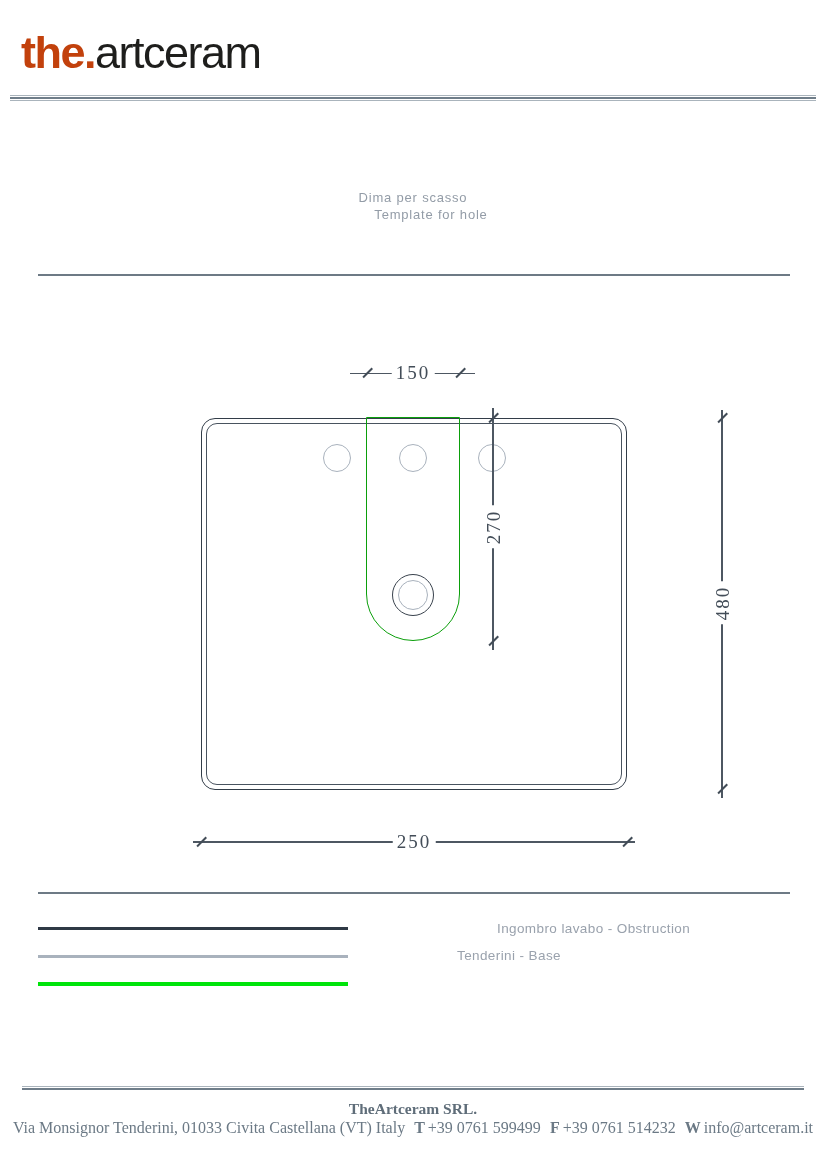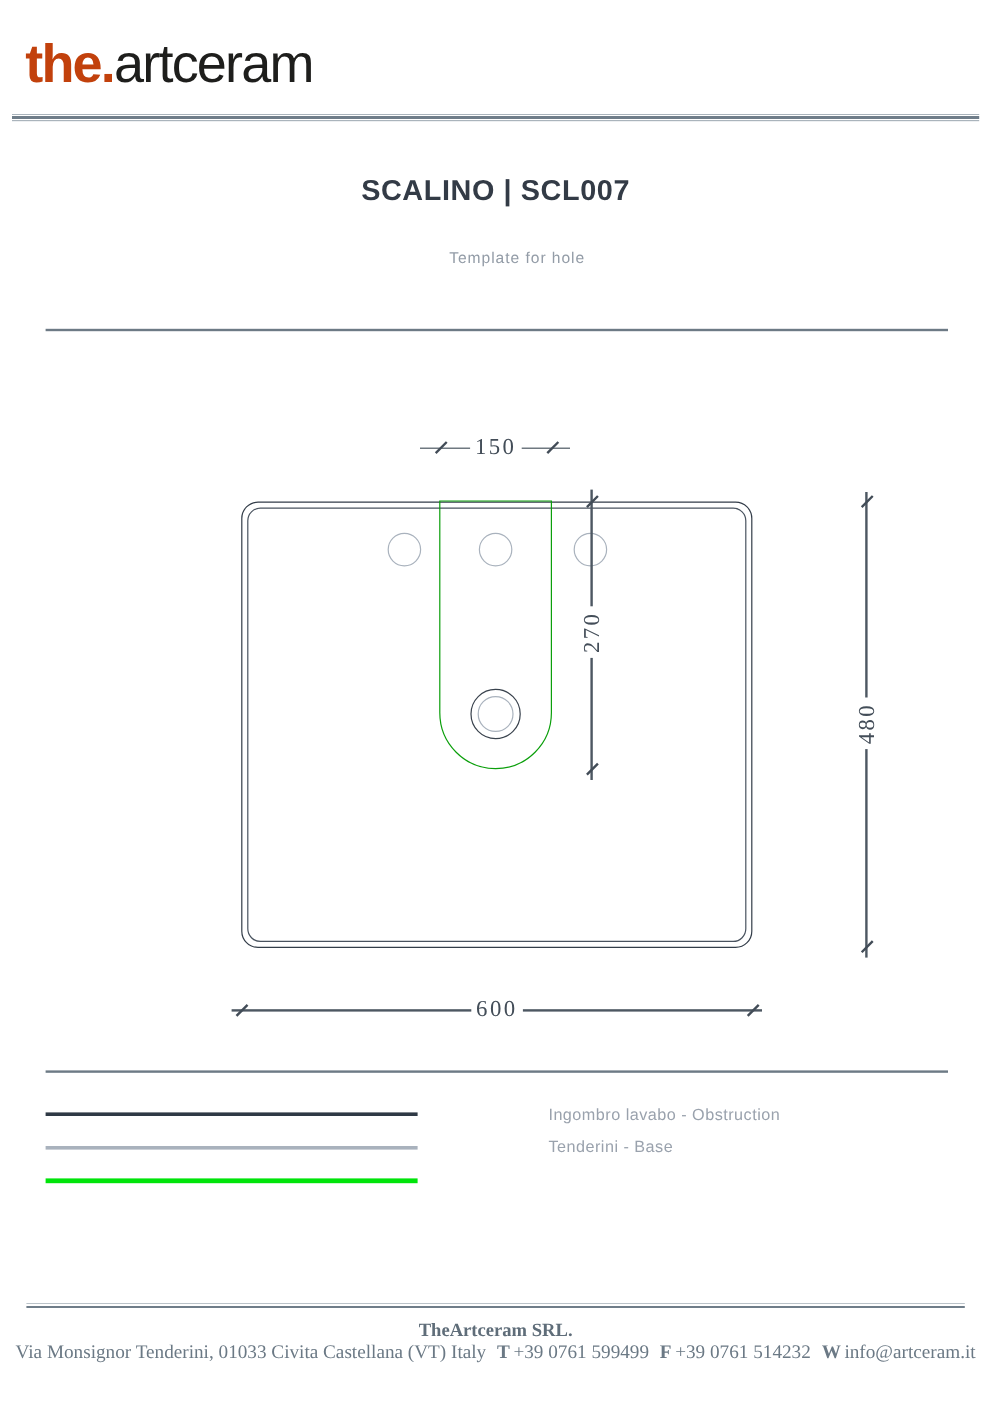--- a/index.html
+++ b/index.html
@@ -128,21 +128,21 @@
   .legend-swatch-1 { top: 927px; height: 3px; background: #2f3945; }
   .legend-swatch-2 { top: 955px; height: 3px; background: #a9b2bd; }
   .legend-swatch-3 { top: 982px; height: 4px; background: #00e40a; }
   .legend-label {
     left: 457px;
     font-size: 13.5px;
     letter-spacing: 0.4px;
     color: #9aa2ad;
     white-space: nowrap;
   }
-  .legend-label-1 { top: 921px; }
+  .legend-label-1 { top: 921px; margin-left: 40px; }
   .legend-label-2 { top: 948px; }
   .legend-label-3 { top: 975px; }
 
   
   .rule-footer {
     left: 22px; top: 1086px; width: 782px; height: 4px;
     background: linear-gradient(to bottom,
       #aab4bc 0 1px, #ffffff 1px 2px, #6f7d89 2px 4px);
   }
   .footer-company {
@@ -165,21 +165,21 @@
 </head>
 <body>
 
 <div class="page">
 
   <div class="abs logo">
     <span class="logo-the">the.</span><span class="logo-rest">artceram</span>
   </div>
   <div class="abs rule-header"></div>
 
-  <div class="abs title">SCALINO | SCL007</div>
+  <div class="abs subtitle subtitle-it">Dima per scasso</div>
   <div class="abs subtitle subtitle-en">Template for hole</div>
   <div class="abs rule-mid rule-title"></div>
 
   <div class="abs outer-rect"></div>
   <div class="abs inner-rect"></div>
   <div class="abs green-shape"></div>
 
   <div class="abs tap-hole tap-hole-1"></div>
   <div class="abs tap-hole tap-hole-2"></div>
   <div class="abs tap-hole tap-hole-3"></div>
@@ -197,21 +197,21 @@
   <div class="abs dim-label dim-label-v dim270-label">270</div>
 
   <div class="abs dim-line-v dim480-line"></div>
   <div class="abs tick tick-480-t"></div>
   <div class="abs tick tick-480-b"></div>
   <div class="abs dim-label dim-label-v dim480-label">480</div>
 
   <div class="abs dim-line-h dim550-line"></div>
   <div class="abs tick tick-550-l"></div>
   <div class="abs tick tick-550-r"></div>
-  <div class="abs dim-label dim550-label">600</div>
+  <div class="abs dim-label dim550-label">250</div>
 
   <div class="abs rule-mid rule-legend"></div>
   <div class="abs legend-swatch legend-swatch-1"></div>
   <div class="abs legend-swatch legend-swatch-2"></div>
   <div class="abs legend-swatch legend-swatch-3"></div>
   <div class="abs legend-label legend-label-1">Ingombro lavabo - Obstruction</div>
   <div class="abs legend-label legend-label-2">Tenderini - Base</div>
 
   <div class="abs rule-footer"></div>
   <div class="abs footer-company">TheArtceram SRL.</div>

